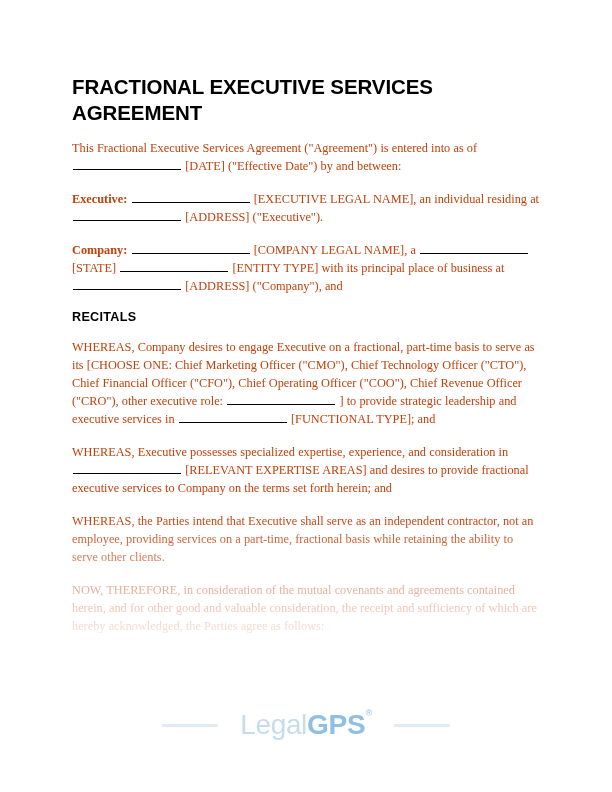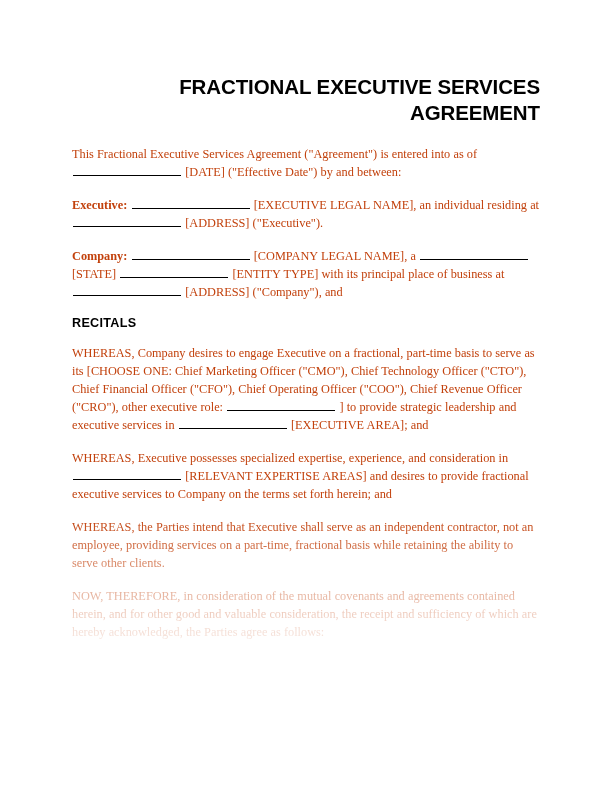--- a/index.html
+++ b/index.html
@@ -32,22 +32,21 @@
     width: 468px;
   }
 
   .doc-title {
     font-family: "Liberation Sans", "DejaVu Sans", sans-serif;
     font-weight: bold;
     font-size: 20.5px;
     line-height: 1.27;
     letter-spacing: -0.1px;
     color: #000000;
-    margin: 0 0 19px 0;
-    text-align: right;
+    margin: 0 0 13px 0;
   }
 
   .para {
     font-size: 12.3px;
     line-height: 1.465;
     margin: 0 0 15px 0;
     text-align: left;
     color: #c2410c;
     word-spacing: 0.1px;
   }
@@ -183,32 +182,39 @@
     </p>
 
 
     <h2 class="section-head">RECITALS</h2>
 
     <p class="para">
       <span>WHEREAS, Company desires to engage Executive on a fractional, part-time basis to serve as its [CHOOSE ONE: Chief Marketing Officer ("CMO"), Chief Technology Officer ("CTO"), Chief Financial Officer ("CFO"), Chief Operating Officer ("COO"), Chief Revenue Officer ("CRO"), other executive role:</span>
       <span class="blank w-med"></span>
       <span>] to provide strategic leadership and executive services in</span>
       <span class="blank w-med"></span>
-      <span>[EXECUTIVE AREA]; and</span>
+      <span>[FUNCTIONAL TYPE]; and</span>
     </p>
 
     <p class="para">
       <span>WHEREAS, Executive possesses specialized expertise, experience, and consideration in</span>
       <span class="blank w-med"></span>
       <span>[RELEVANT EXPERTISE AREAS] and desires to provide fractional executive services to Company on the terms set forth herein; and</span>
     </p>
 
     <p class="para">WHEREAS, the Parties intend that Executive shall serve as an independent contractor, not an employee, providing services on a part-time, fractional basis while retaining the ability to serve other clients.</p>
 
     <p class="para">NOW, THEREFORE, in consideration of the mutual covenants and agreements contained herein, and for other good and valuable consideration, the receipt and sufficiency of which are hereby acknowledged, the Parties agree as follows:</p>
 
   </div>
 
   <div class="fade-mask"></div>
   <div class="fade-solid"></div>
 
+  <div class="footer">
+    <div class="rule"></div>
+    <div class="brand">
+      <span class="legal">Legal</span><span class="gps">GPS</span><span class="tm">®</span>
+    </div>
+    <div class="rule"></div>
+  </div>
 
 </div>
 
 </body></html>

